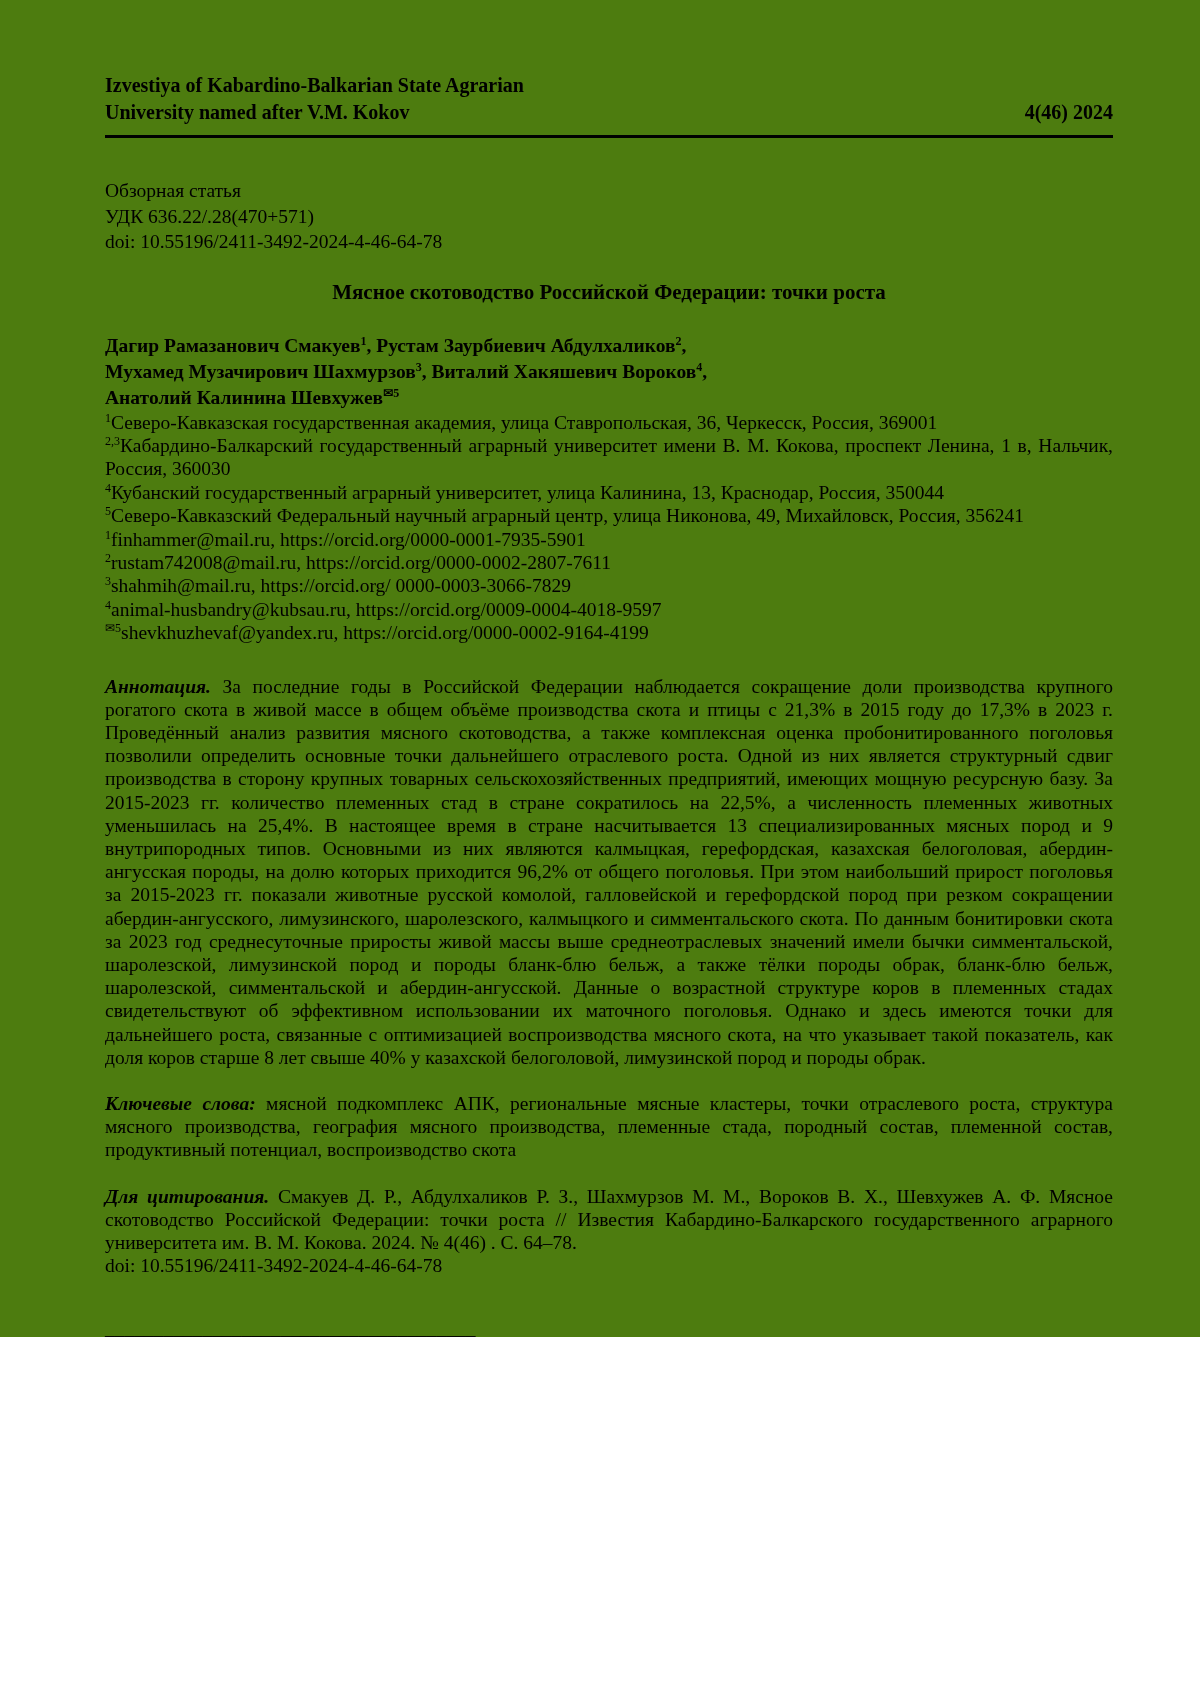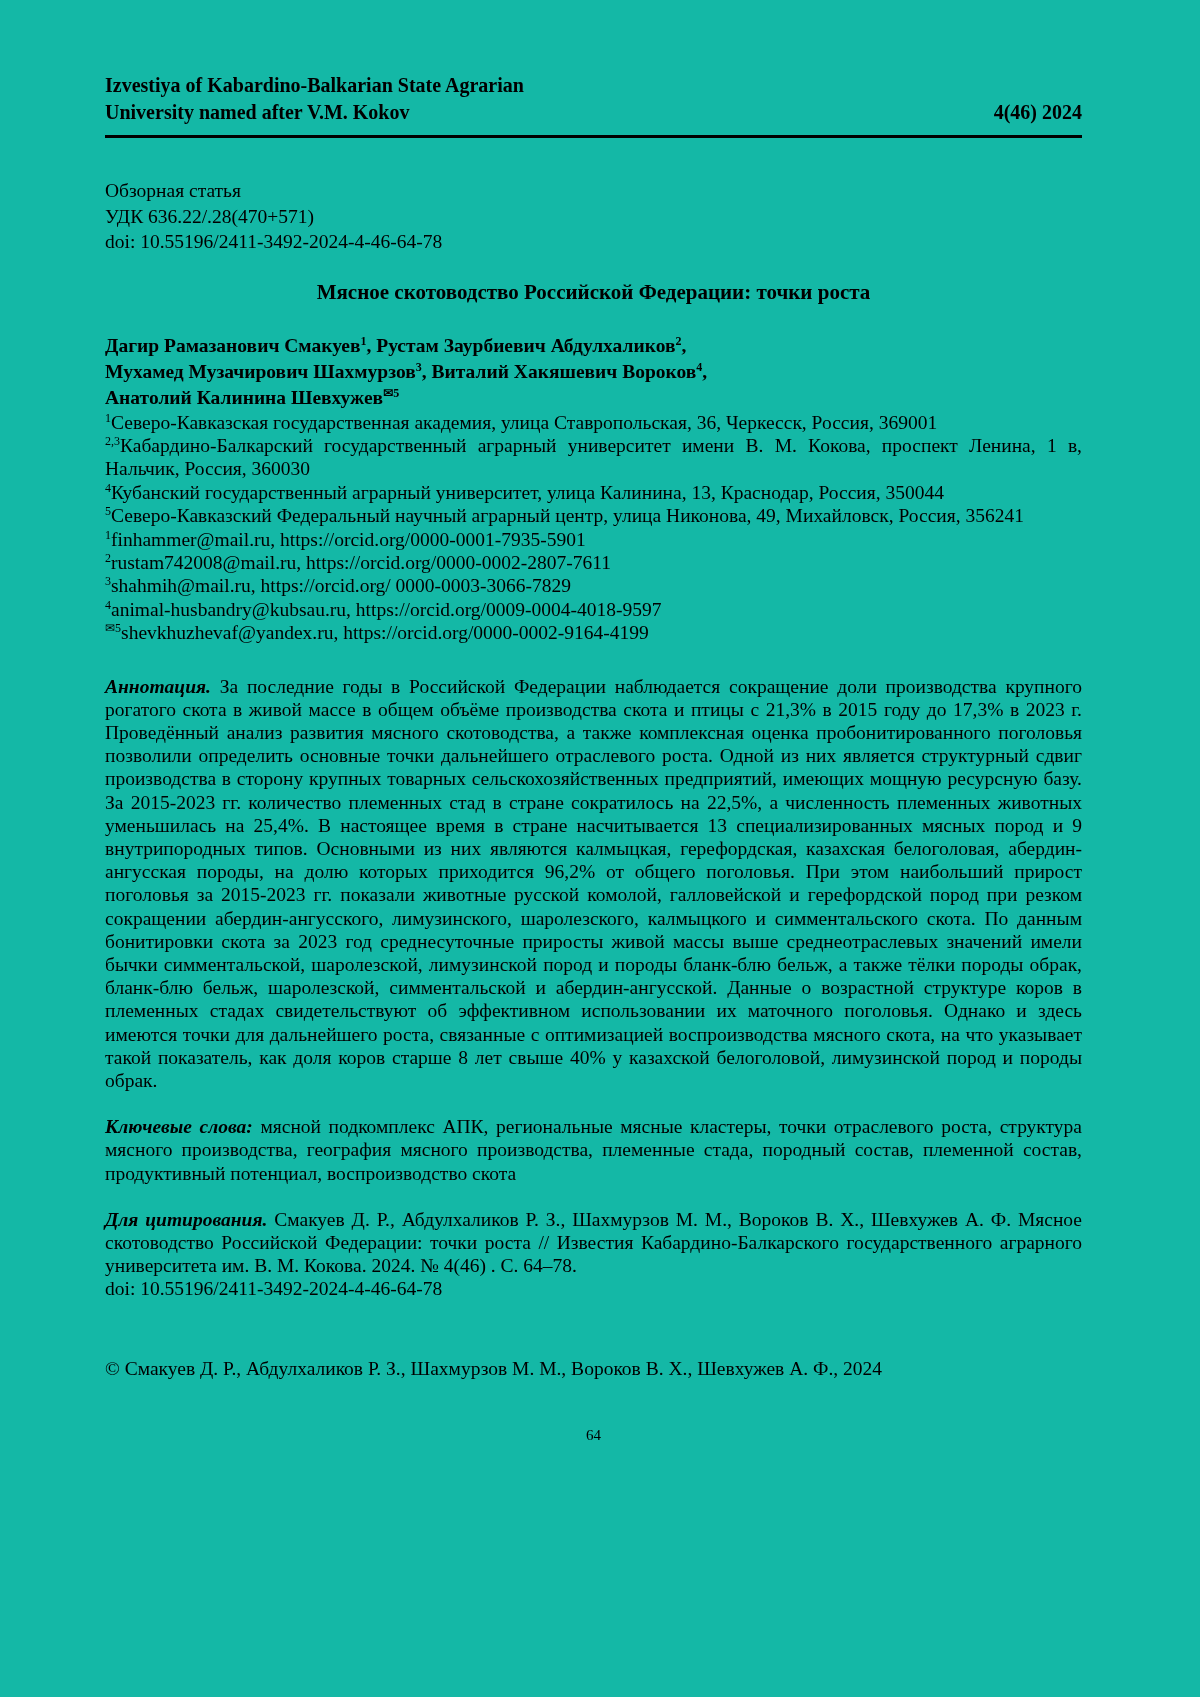--- a/index.html
+++ b/index.html
@@ -1,23 +1,23 @@
 <!DOCTYPE html>
 <html lang="ru"><head>
 <meta charset="utf-8">
 <style>
   * { box-sizing: border-box; }
   html, body { margin: 0; padding: 0; background: #ffffff; }
   .page {
     width: 1200px;
-    height: 1697px;
-    background: #14b8a6;
+    height: 1337px;
+    background: #4d7c0f;
     color: #000000;
     font-family: "Liberation Serif", "DejaVu Serif", serif;
-    padding: 72px 118px 30px 105px;
+    padding: 72px 87px 30px 105px;
     position: relative;
     overflow: hidden;
   }
   p { margin: 0; }
   sup { font-size: 12px; line-height: 0; vertical-align: super; }
 
   .header { font-weight: bold; font-size: 20px; line-height: 27px; }
   .header-row2 { display: flex; justify-content: space-between; align-items: center; }
   .header-rule { border-bottom: 3px solid #000; margin-top: 9px; }
 
@@ -90,18 +90,19 @@
 
   <p class="para abstract"><span class="lead-bi">Аннотация.</span> <span>За последние годы в Российской Федерации наблюдается сокращение доли производства крупного рогатого скота в живой массе в общем объёме производства скота и птицы с 21,3% в 2015 году до 17,3% в 2023 г. Проведённый анализ развития мясного скотоводства, а также комплексная оценка пробонитированного поголовья позволили определить основные точки дальнейшего отраслевого роста. Одной из них является структурный сдвиг производства в сторону крупных товарных сельскохозяйственных предприятий, имеющих мощную ресурсную базу. За 2015-2023 гг. количество племенных стад в стране сократилось на 22,5%, а численность племенных животных уменьшилась на 25,4%. В настоящее время в стране насчитывается 13 специализированных мясных пород и 9 внутрипородных типов. Основными из них являются калмыцкая, герефордская, казахская белоголовая, абердин-ангусская породы, на долю которых приходится 96,2% от общего поголовья. При этом наибольший прирост поголовья за 2015-2023 гг. показали животные русской комолой, галловейской и герефордской пород при резком сокращении абердин-ангусского, лимузинского, шаролезского, калмыцкого и симментальского скота. По данным бонитировки скота за 2023 год среднесуточные приросты живой массы выше среднеотраслевых значений имели бычки симментальской, шаролезской, лимузинской пород и породы бланк-блю бельж, а также тёлки породы обрак, бланк-блю бельж, шаролезской, симментальской и абердин-ангусской. Данные о возрастной структуре коров в племенных стадах свидетельствуют об эффективном использовании их маточного поголовья. Однако и здесь имеются точки для дальнейшего роста, связанные с оптимизацией воспроизводства мясного скота, на что указывает такой показатель, как доля коров старше 8 лет свыше 40% у казахской белоголовой, лимузинской пород и породы обрак.</span></p>
 
   <p class="para keywords"><span class="lead-bi">Ключевые слова:</span> <span>мясной подкомплекс АПК, региональные мясные кластеры, точки отраслевого роста, структура мясного производства, география мясного производства, племенные стада, породный состав, племенной состав, продуктивный потенциал, воспроизводство скота</span></p>
 
   <div class="citation">
     <p class="para"><span class="lead-bi">Для цитирования.</span> <span>Смакуев Д. Р., Абдулхаликов Р. З., Шахмурзов М. М., Вороков В. Х., Шевхужев А. Ф. Мясное скотоводство Российской Федерации: точки роста // Известия Кабардино-Балкарского государственного аграрного университета им. В. М. Кокова. 2024. № 4(46) . С. 64–78.</span></p>
     <p class="para">doi: 10.55196/2411-3492-2024-4-46-64-78</p>
   </div>
 
+  <div class="divider">______________________________________</div>
 
   <p class="copyright">© Смакуев Д. Р., Абдулхаликов Р. З., Шахмурзов М. М., Вороков В. Х., Шевхужев А. Ф., 2024</p>
 
   <p class="pagenum">64</p>
 
 </div>
 
 </body></html>

